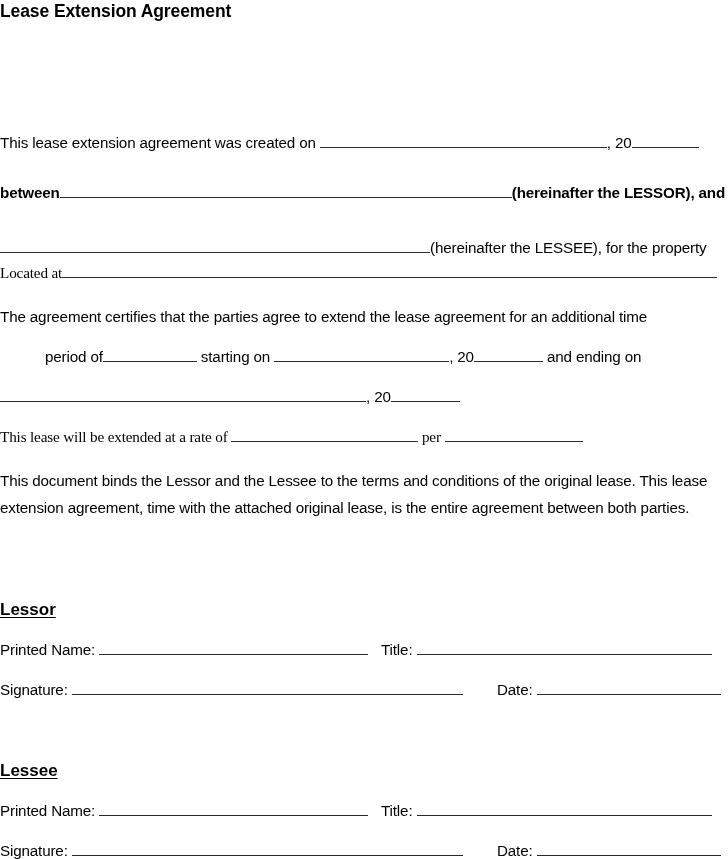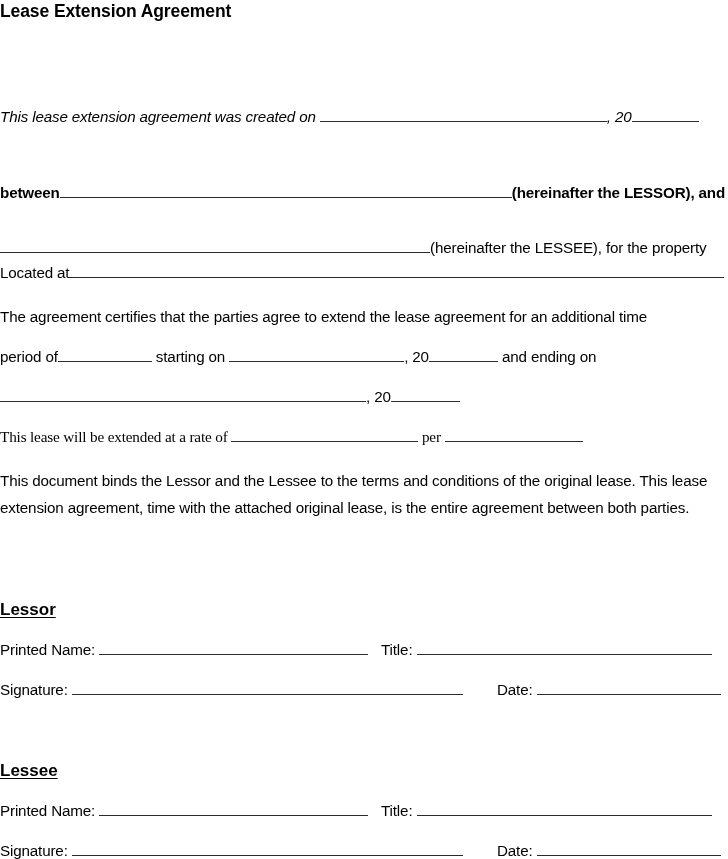--- a/index.html
+++ b/index.html
@@ -78,39 +78,39 @@
     letter-spacing: -0.15px;
   }
 </style>
 </head>
 <body>
 
 <div class="page">
 
   <div class="doc-title">Lease Extension Agreement</div>
 
-  <div class="line" style="top:107px;font-style:italic;">
+  <div class="line" style="top:133px;">
     <span>This lease extension agreement was created on </span><span class="fill" style="width:287px;"></span><span>, 20</span><span class="fill" style="width:67px;"></span>
   </div>
 
   <div class="line" style="top:183px;font-weight:bold;">
     <span>between</span><span class="fill" style="width:452px;"></span><span>(hereinafter the LESSOR), and</span>
   </div>
 
   <div class="line" style="top:223px;margin-top:15px;">
     <span class="fill" style="width:430px;"></span><span>(hereinafter the LESSEE), for the property</span>
   </div>
 
-  <div class="line" style="top:263px;">
+  <div class="line" style="top:263px;font-family:Liberation Serif, serif;">
     <span>Located at</span><span class="fill" style="width:655px;"></span>
   </div>
 
   <div class="line" style="top:307px;">The agreement certifies that the parties agree to extend the lease agreement for an additional time</div>
 
-  <div class="line" style="top:347px;">
+  <div class="line" style="top:347px;margin-left:45px;">
     <span>period of</span><span class="fill" style="width:94px;"></span><span> starting on </span><span class="fill" style="width:175px;"></span><span>, 20</span><span class="fill" style="width:69px;"></span><span> and ending on</span>
   </div>
 
   <div class="line" style="top:387px;">
     <span class="fill" style="width:366px;"></span><span>, 20</span><span class="fill" style="width:69px;"></span>
   </div>
 
   <div class="line" style="top:427px;font-family:Liberation Serif, serif;">
     <span>This lease will be extended at a rate of </span><span class="fill" style="width:187px;"></span><span> per </span><span class="fill" style="width:138px;"></span>
   </div>

